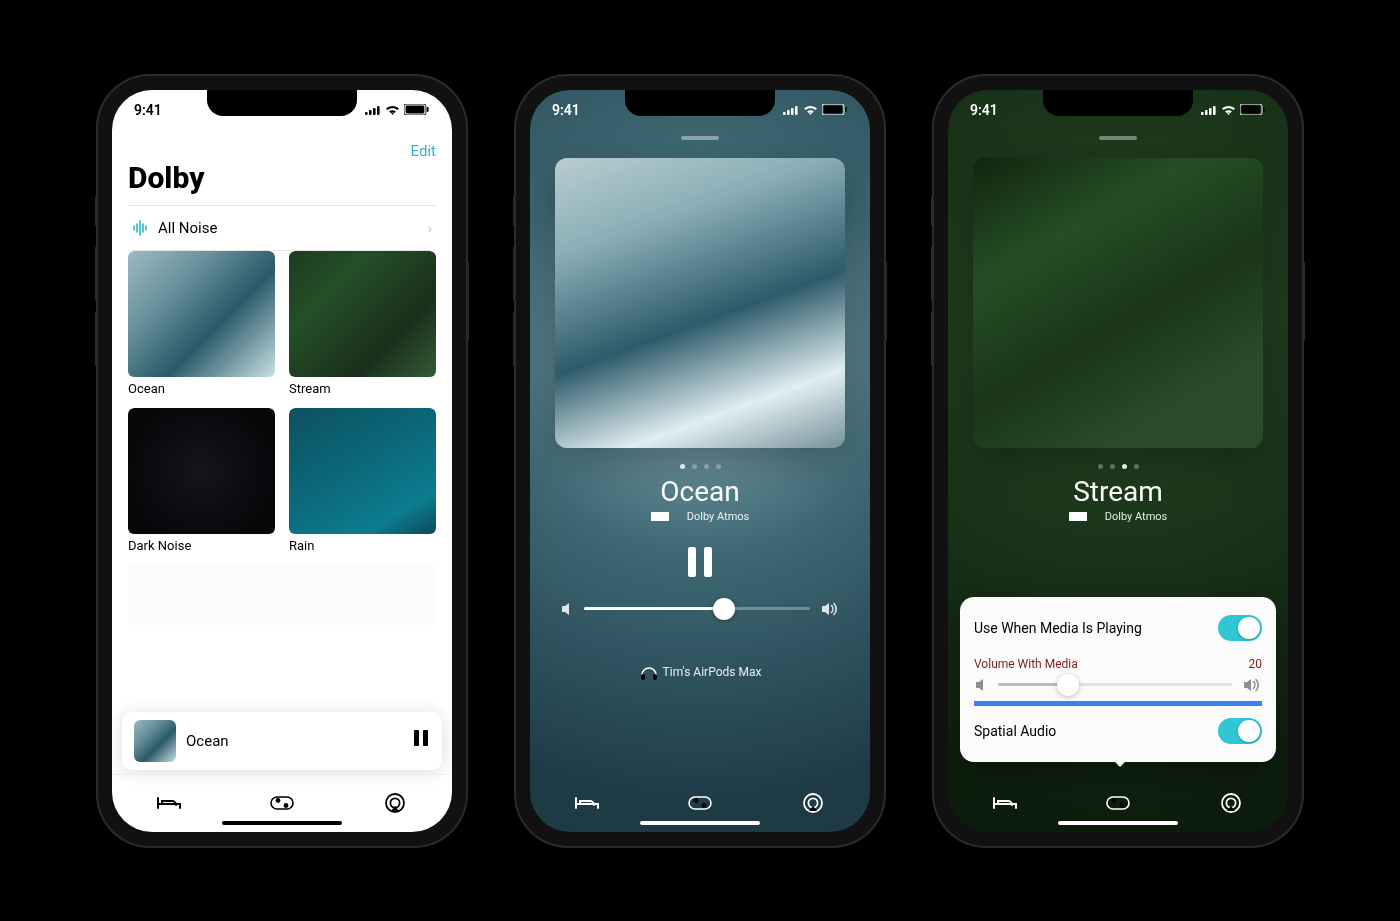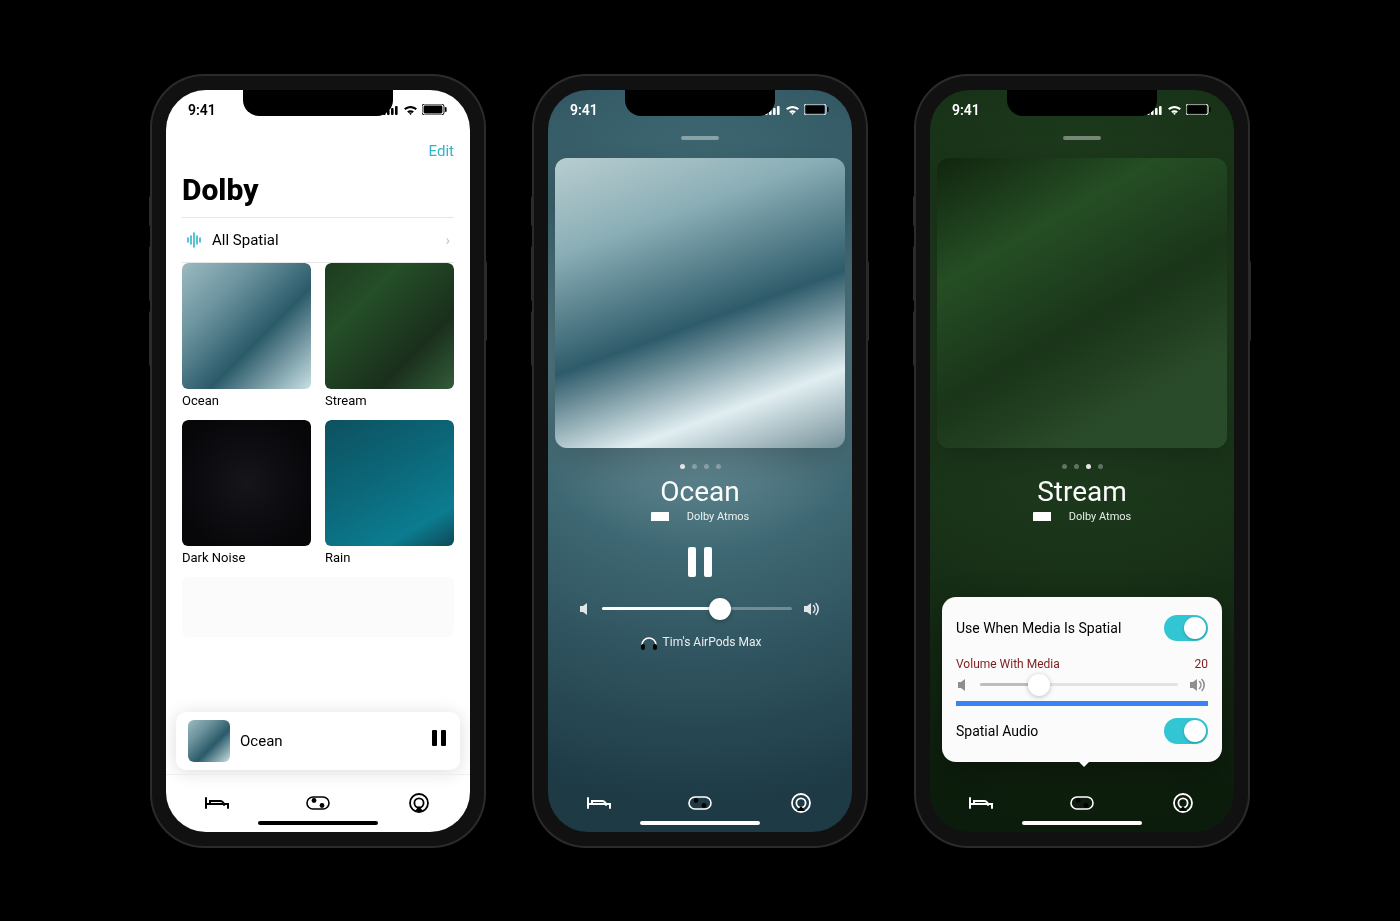--- a/index.html
+++ b/index.html
@@ -1,19 +1,19 @@
 <!DOCTYPE html>
 <html><head>
 <meta charset="utf-8">
 <style>
   * { box-sizing: border-box; margin: 0; padding: 0; font-family: -apple-system, BlinkMacSystemFont, "Segoe UI", Roboto, Helvetica, Arial, sans-serif; }
   body { background: #000; width: 1400px; height: 921px; display: flex; justify-content: center; align-items: center; gap: 50px; }
 
   
-  .phone { width: 332px; height: 770px; border-radius: 52px; background: #111; padding: 14px; position: relative; box-shadow: 0 0 0 2px #2b2b2b, 0 10px 40px rgba(0,0,0,.5); }
+  .phone { width: 368px; height: 770px; border-radius: 52px; background: #111; padding: 14px; position: relative; box-shadow: 0 0 0 2px #2b2b2b, 0 10px 40px rgba(0,0,0,.5); }
   .screen { width: 100%; height: 100%; border-radius: 40px; overflow: hidden; position: relative; background:#fff; }
   .notch { position:absolute; top:0; left:50%; transform:translateX(-50%); width:150px; height:26px; background:#000; border-radius:0 0 16px 16px; z-index:50; }
   .side-btn { position:absolute; background:#2b2b2b; border-radius:2px; }
   .side-btn.l1 { left:-3px; top:120px; width:3px; height:30px; }
   .side-btn.l2 { left:-3px; top:170px; width:3px; height:55px; }
   .side-btn.l3 { left:-3px; top:235px; width:3px; height:55px; }
   .side-btn.r1 { right:-3px; top:185px; width:3px; height:80px; }
 
   
   .status { position:absolute; top:0; left:0; right:0; height:40px; display:flex; justify-content:space-between; align-items:center; padding:0 22px; font-size:14px; font-weight:600; z-index:40; }
@@ -24,21 +24,21 @@
   .signal svg, .wifi svg, .batt svg { display:block; }
   .home-ind { position:absolute; bottom:7px; left:50%; transform:translateX(-50%); width:120px; height:4px; border-radius:2px; z-index:40; }
   .home-ind.dark { background:#000; }
   .home-ind.light{ background:#fff; }
 
   .drag-pill { position:absolute; top:46px; left:50%; transform:translateX(-50%); width:38px; height:4px; border-radius:2px; background:rgba(255,255,255,.4); z-index:10;}
 
   
   .p1 .screen { background:#fff; color:#000; }
   .p1-header { padding: 52px 16px 0; }
-  .edit { text-align:right; color:#2eb5c9; font-size:15px; margin-bottom:12px;}
+  .edit { text-align:right; color:#2eb5c9; font-size:15px; margin-bottom:0;}
   .title { font-size:30px; font-weight:800; margin: 0 0 10px; }
   .row { display:flex; align-items:center; justify-content:space-between; border-top:1px solid #e6e6e6; border-bottom:1px solid #e6e6e6; padding:12px 4px; font-size:15px;}
   .row-left { display:flex; align-items:center; gap:10px; }
   .chev { color:#c5c5c7; }
   .sound-icon svg { display:block; }
   .section-h { font-size:15px; font-weight:700; margin:14px 0 8px; }
   .grid { display:grid; grid-template-columns:1fr 1fr; gap:12px 14px; }
   .tile { border-radius:6px; overflow:hidden; }
   .tile-art { width:100%; height:126px; border-radius:6px; }
   .tile-label { font-size:13px; margin-top:4px; }
@@ -67,21 +67,21 @@
   .dot.on { background:#fff; }
   .np-title { color:#fff; text-align:center; font-size:28px; font-weight:400; }
   .np-sub { display:flex; gap:18px; justify-content:center; align-items:center; color:rgba(255,255,255,.9); font-size:11px; margin-top:2px;}
   .np-pause { text-align:center; margin:22px 0 18px; }
   .np-pause svg { display:inline-block; }
   .vol { display:flex; align-items:center; gap:10px; padding:0 30px; }
   .vol-icon { color:rgba(255,255,255,.85); display:flex; }
   .track { position:relative; flex:1; height:3px; background:rgba(255,255,255,.3); border-radius:2px; }
   .fill  { position:absolute; left:0; top:0; height:100%; background:#fff; border-radius:2px; }
   .thumb { position:absolute; top:50%; transform:translate(-50%,-50%); width:22px; height:22px; border-radius:50%; background:#fff; box-shadow:0 1px 4px rgba(0,0,0,.3);}
-  .route { display:flex; gap:6px; justify-content:center; align-items:center; color:rgba(255,255,255,.9); font-size:12px; margin-top:16px; }
+  .route { display:flex; gap:6px; justify-content:center; align-items:center; color:rgba(255,255,255,.9); font-size:12px; margin-top:46px; }
 
   
   .p3 .screen { background: radial-gradient(circle at 50% 30%, #2a4b29 0%, #1a3519 40%, #0c1c0c 95%); }
   .settings-card { position:absolute; left:12px; right:12px; bottom:70px; background:#fbfbfb; border-radius:14px; padding:10px 14px; box-shadow:0 10px 30px rgba(0,0,0,.35); }
   .settings-card:after { content:""; position:absolute; bottom:-7px; left:50%; transform:translateX(-50%); width:14px; height:14px; background:#fbfbfb; rotate:45deg; }
   .s-row { display:flex; justify-content:space-between; align-items:center; padding:8px 0; font-size:14px; }
   .s-label-small { color:#7f1d1d; font-size:12px; }
   .s-row.border { border-top:5px solid #3b82f6; padding-top:12px; }
   .toggle { width:44px; height:26px; border-radius:13px; position:relative; }
   .toggle.on { background:#32c6d4; }
@@ -180,21 +180,21 @@
       <div class="edit">Edit</div>
       <h1 class="title">Dolby</h1>
 
       <div class="row">
         <div class="row-left">
           <span class="sound-icon">
               <svg width="16" height="20">
                 <use href="#i-sound"></use>
               </svg>
             </span>
-          <span>All Spatial</span>
+          <span>All Noise</span>
         </div>
         <span class="chev">›</span>
       </div>
 
 
       <div class="grid">
         <div class="tile">
           <div class="tile-art art-ocean"></div>
           <div class="tile-label">Ocean</div>
         </div>
@@ -387,21 +387,21 @@
     <div class="np-title">Stream</div>
     <div class="np-sub">
       <svg width="18" height="9" style="color:#fff">
           <use href="#i-dolby"></use>
         </svg>
       <span>Dolby Atmos</span>
     </div>
 
     <div class="settings-card">
       <div class="s-row">
-        <span>Use When Media Is Spatial</span>
+        <span>Use When Media Is Playing</span>
         <div class="toggle on">
             <div class="knob"></div>
           </div>
       </div>
       <div class="s-row" style="padding-bottom:0">
         <span class="s-label-small">Volume With Media</span>
         <span class="s-label-small">20</span>
       </div>
       <div class="vol2">
         <span class="vol-icon">

